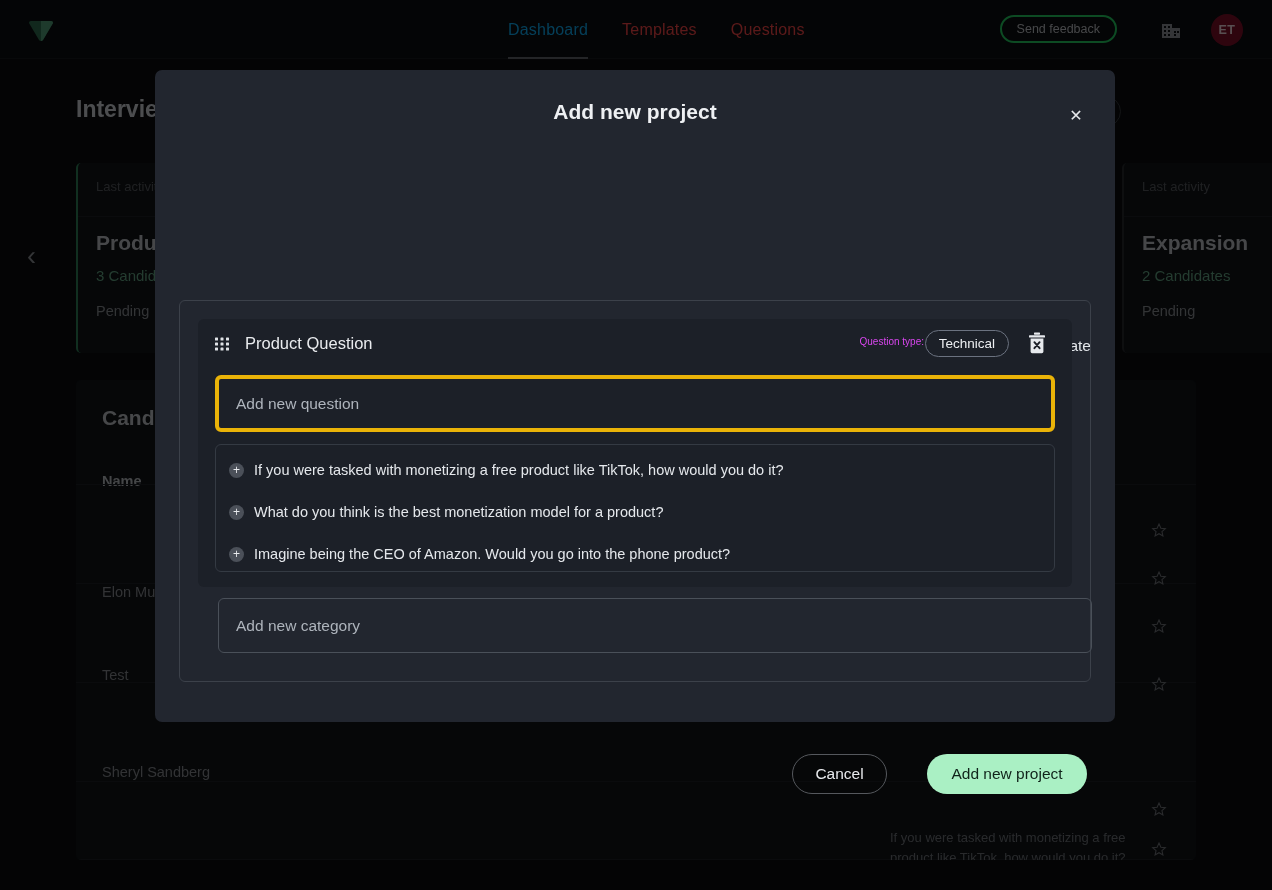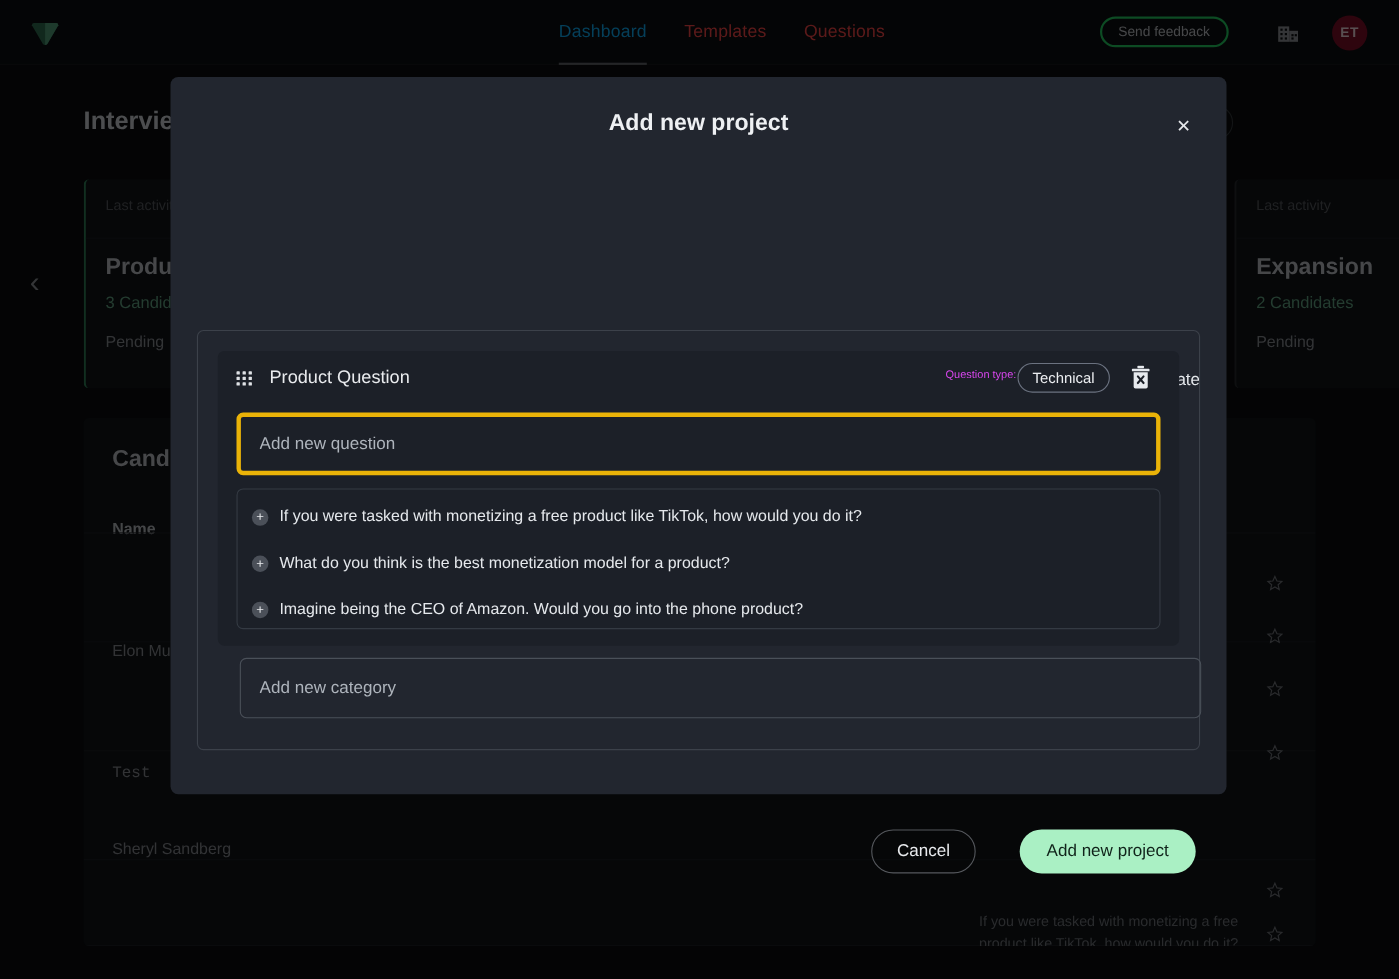--- a/index.html
+++ b/index.html
@@ -286,21 +286,21 @@
 
     <div class="cand-panel">
       <div class="cand-title">Candidates</div>
       <div class="cand-col-name">Name</div>
       <div class="cand-head-row"></div>
 
       <div class="cand-row" style="top:105px;height:99px;">
         <div class="nm" style="top:96px;">Elon Musk</div>
       </div>
       <div class="cand-row" style="top:204px;height:99px;">
-        <div class="nm" style="top:108px;font-family:Liberation Mono, monospace;">Test</div>
+        <div class="nm" style="top:80px;">Test</div>
       </div>
       <div class="cand-row" style="top:303px;height:99px;">
         <div class="nm" style="top:78px;width:110px;">Sheryl Sandberg</div>
       </div>
       <div class="cand-row" style="top:402px;height:78px;"></div>
 
       <div class="qtext" style="left:814px;top:200px;">ble?</div>
       <div class="qtext" style="left:814px;top:228px;">ced</div>
       <div class="qtext" style="left:814px;top:274px;">n a</div>
       <div class="qtext" style="left:814px;top:294px;">ne</div>

